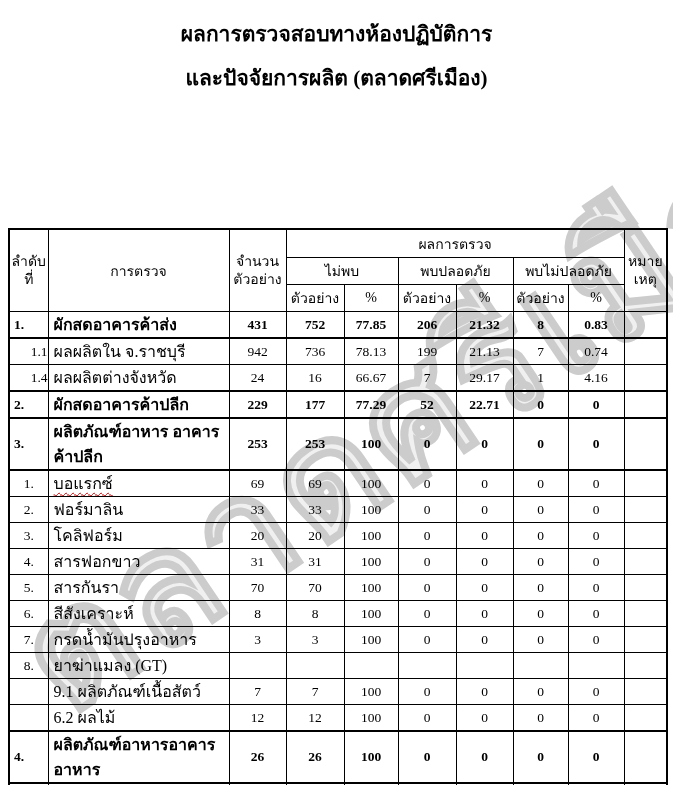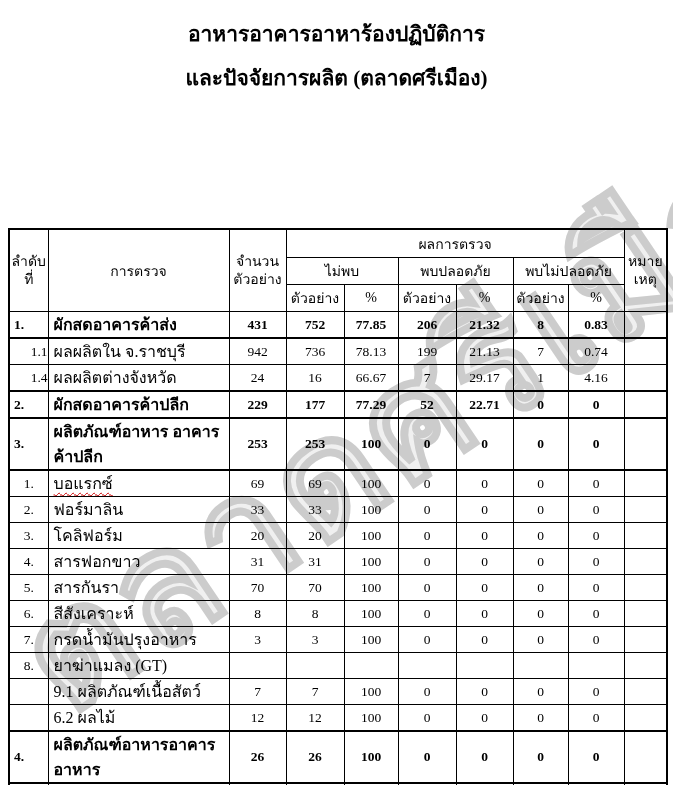--- a/index.html
+++ b/index.html
@@ -85,21 +85,21 @@
     text-decoration:underline wavy #cc0000 1px;
     text-underline-offset:3px;
   }
 </style>
 </head>
 <body>
 
 <div class="watermark">ตลาดศรีเมือง</div>
 
 <div class="title-block">
-  <div>อาหารอาคารอาหาร้องปฏิบัติการ</div>
+  <div>ผลการตรวจสอบทางห้องปฏิบัติการ</div>
   <div>และปัจจัยการผลิต (ตลาดศรีเมือง)</div>
 </div>
 
 <table class="results">
   <colgroup>
     <col style="width:39px">
     <col style="width:181px">
     <col style="width:57px">
     <col style="width:58px">
     <col style="width:54px">

